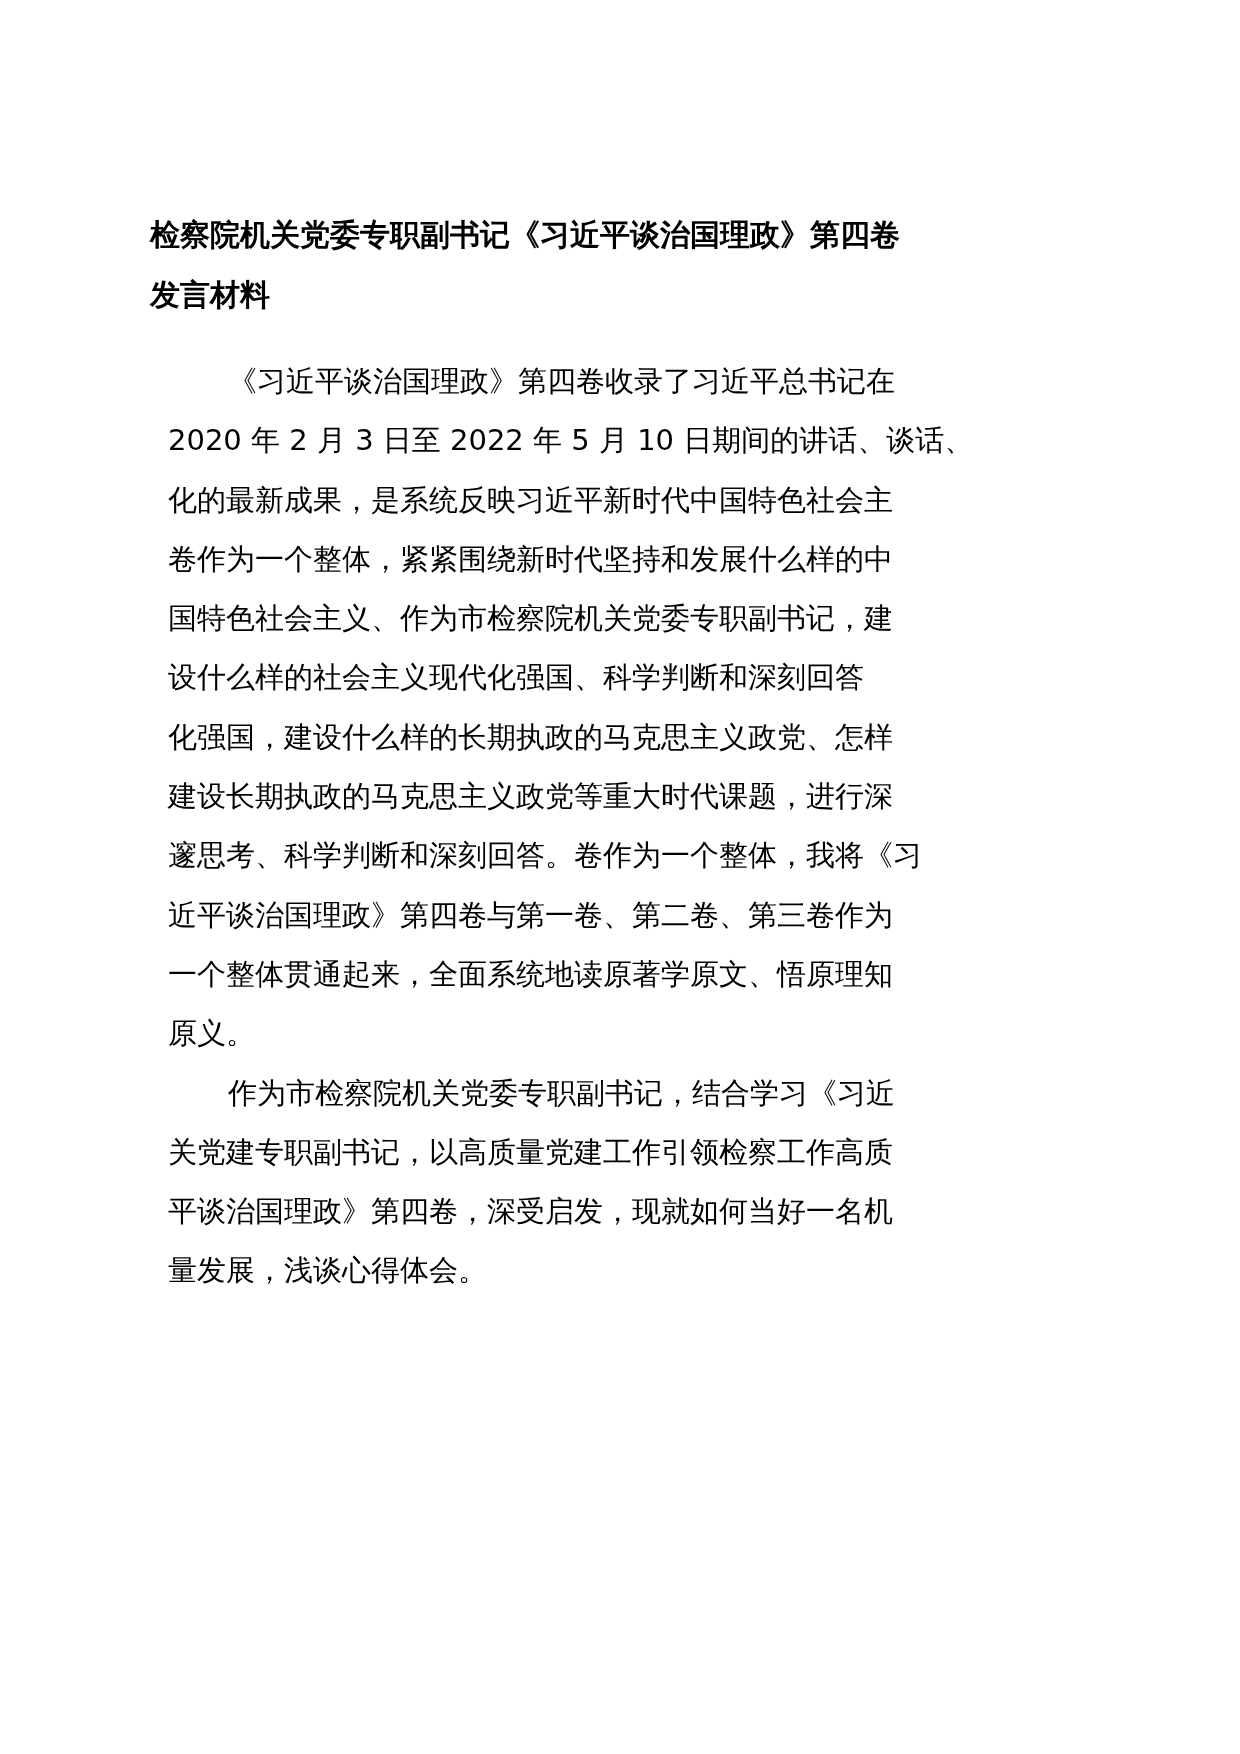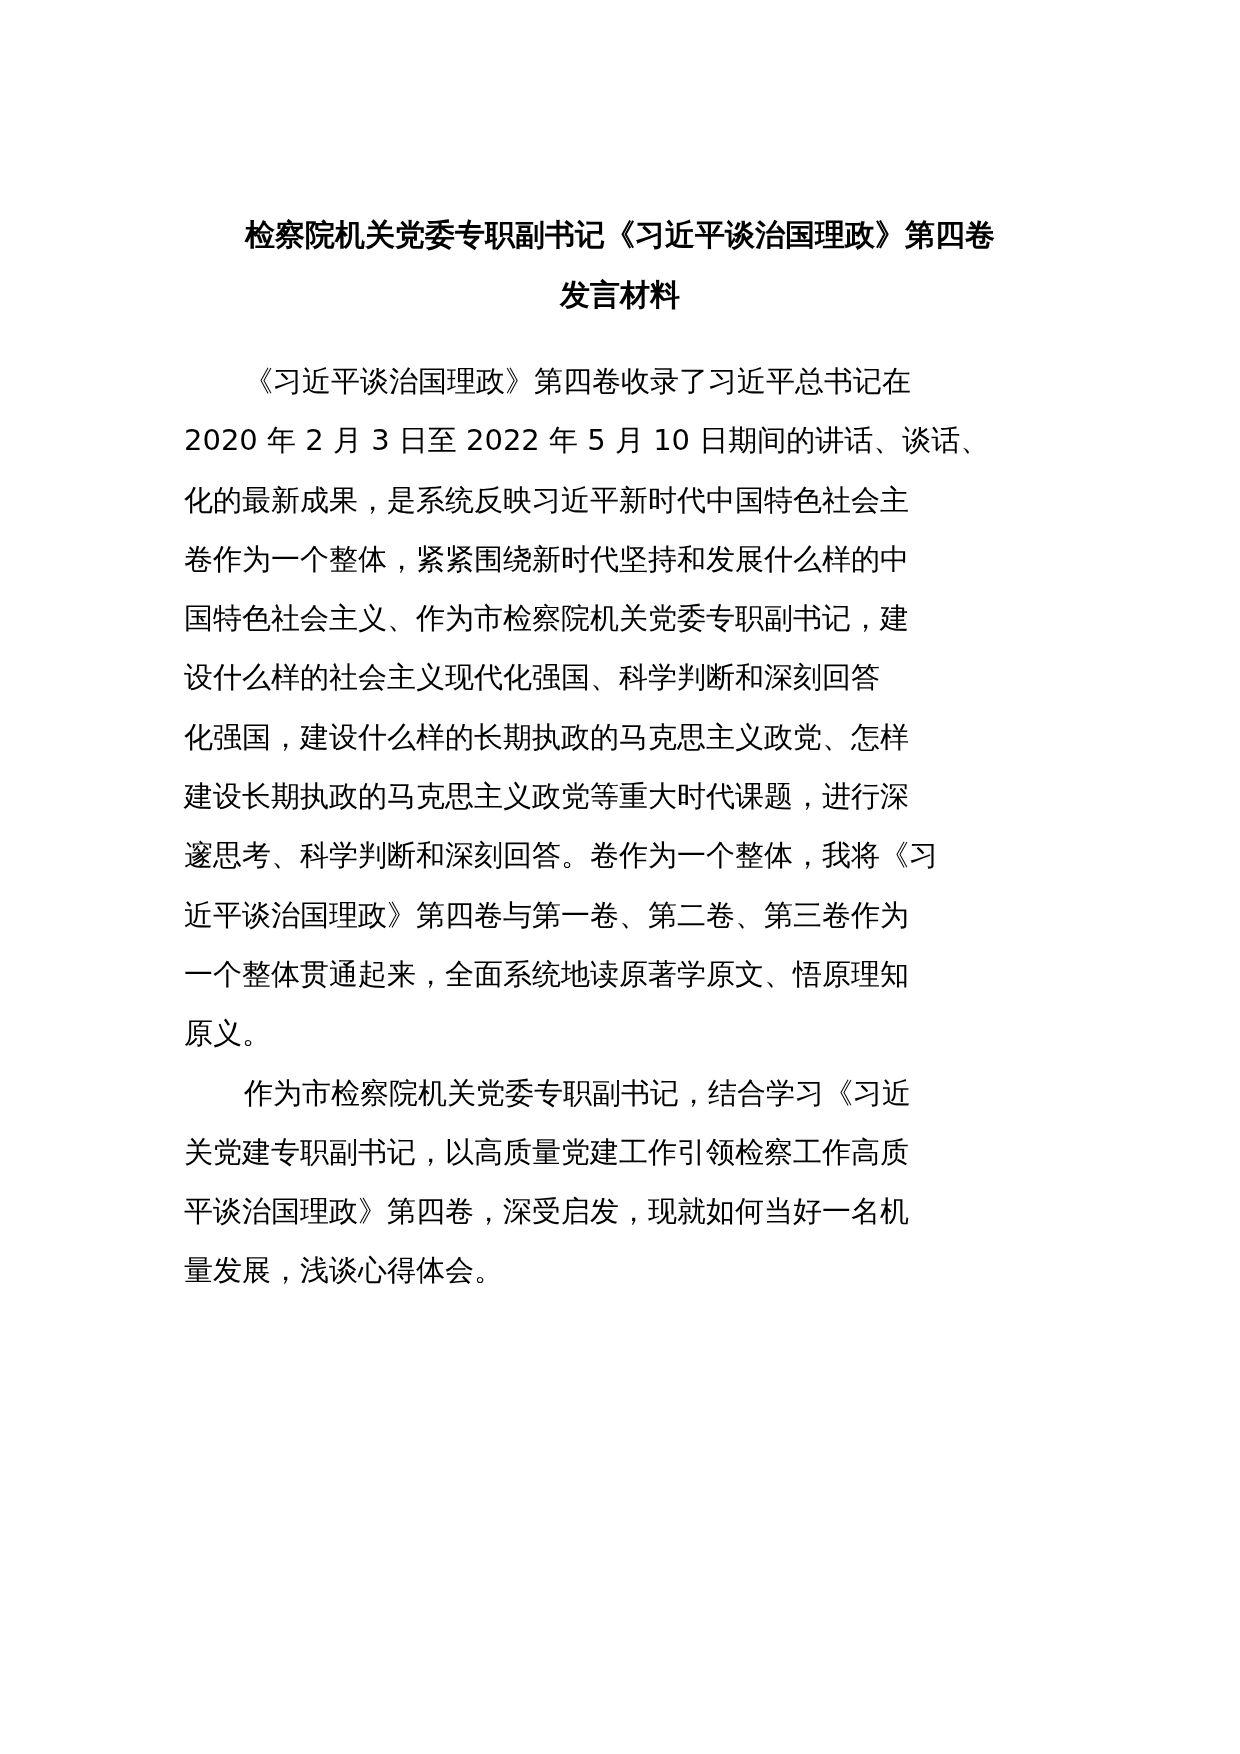--- a/index.html
+++ b/index.html
@@ -1,28 +1,28 @@
 <!DOCTYPE html>
 <html><head>
   <meta charset="utf-8">
   <style>
     html, body { margin: 0; padding: 0; background: #ffffff; }
     body { width: 1240px; height: 1754px; position: relative; overflow: hidden; color: #000; }
     .page { position: absolute; left: 0; top: 0; width: 1240px; height: 1754px; }
     .title {
-      position: absolute; left: 150px; width: 940px; text-align: center;
+      position: absolute; left: 150px; width: 940px; text-align: left;
       font-family: "DejaVu Sans", sans-serif; font-weight: bold;
       font-size: 30px; line-height: 60px; top: 205px;
     }
     .title span { display: block; }
     .body-text {
       position: absolute; left: 168px; width: 790px; top: 352px;
       font-family: "DejaVu Sans", sans-serif; font-size: 29px;
     }
-    .line { height: 59.3px; line-height: 59.3px; white-space: nowrap; display: block; margin-left: 16px; }
+    .line { height: 59.3px; line-height: 59.3px; white-space: nowrap; display: block; }
     .indent { padding-left: 60px; }
   </style>
 </head>
 <body>
 
 <div class="page">
   <div class="title">
     <span>检察院机关党委专职副书记《习近平谈治国理政》第四卷</span>
     <span>发言材料</span>
   </div>

